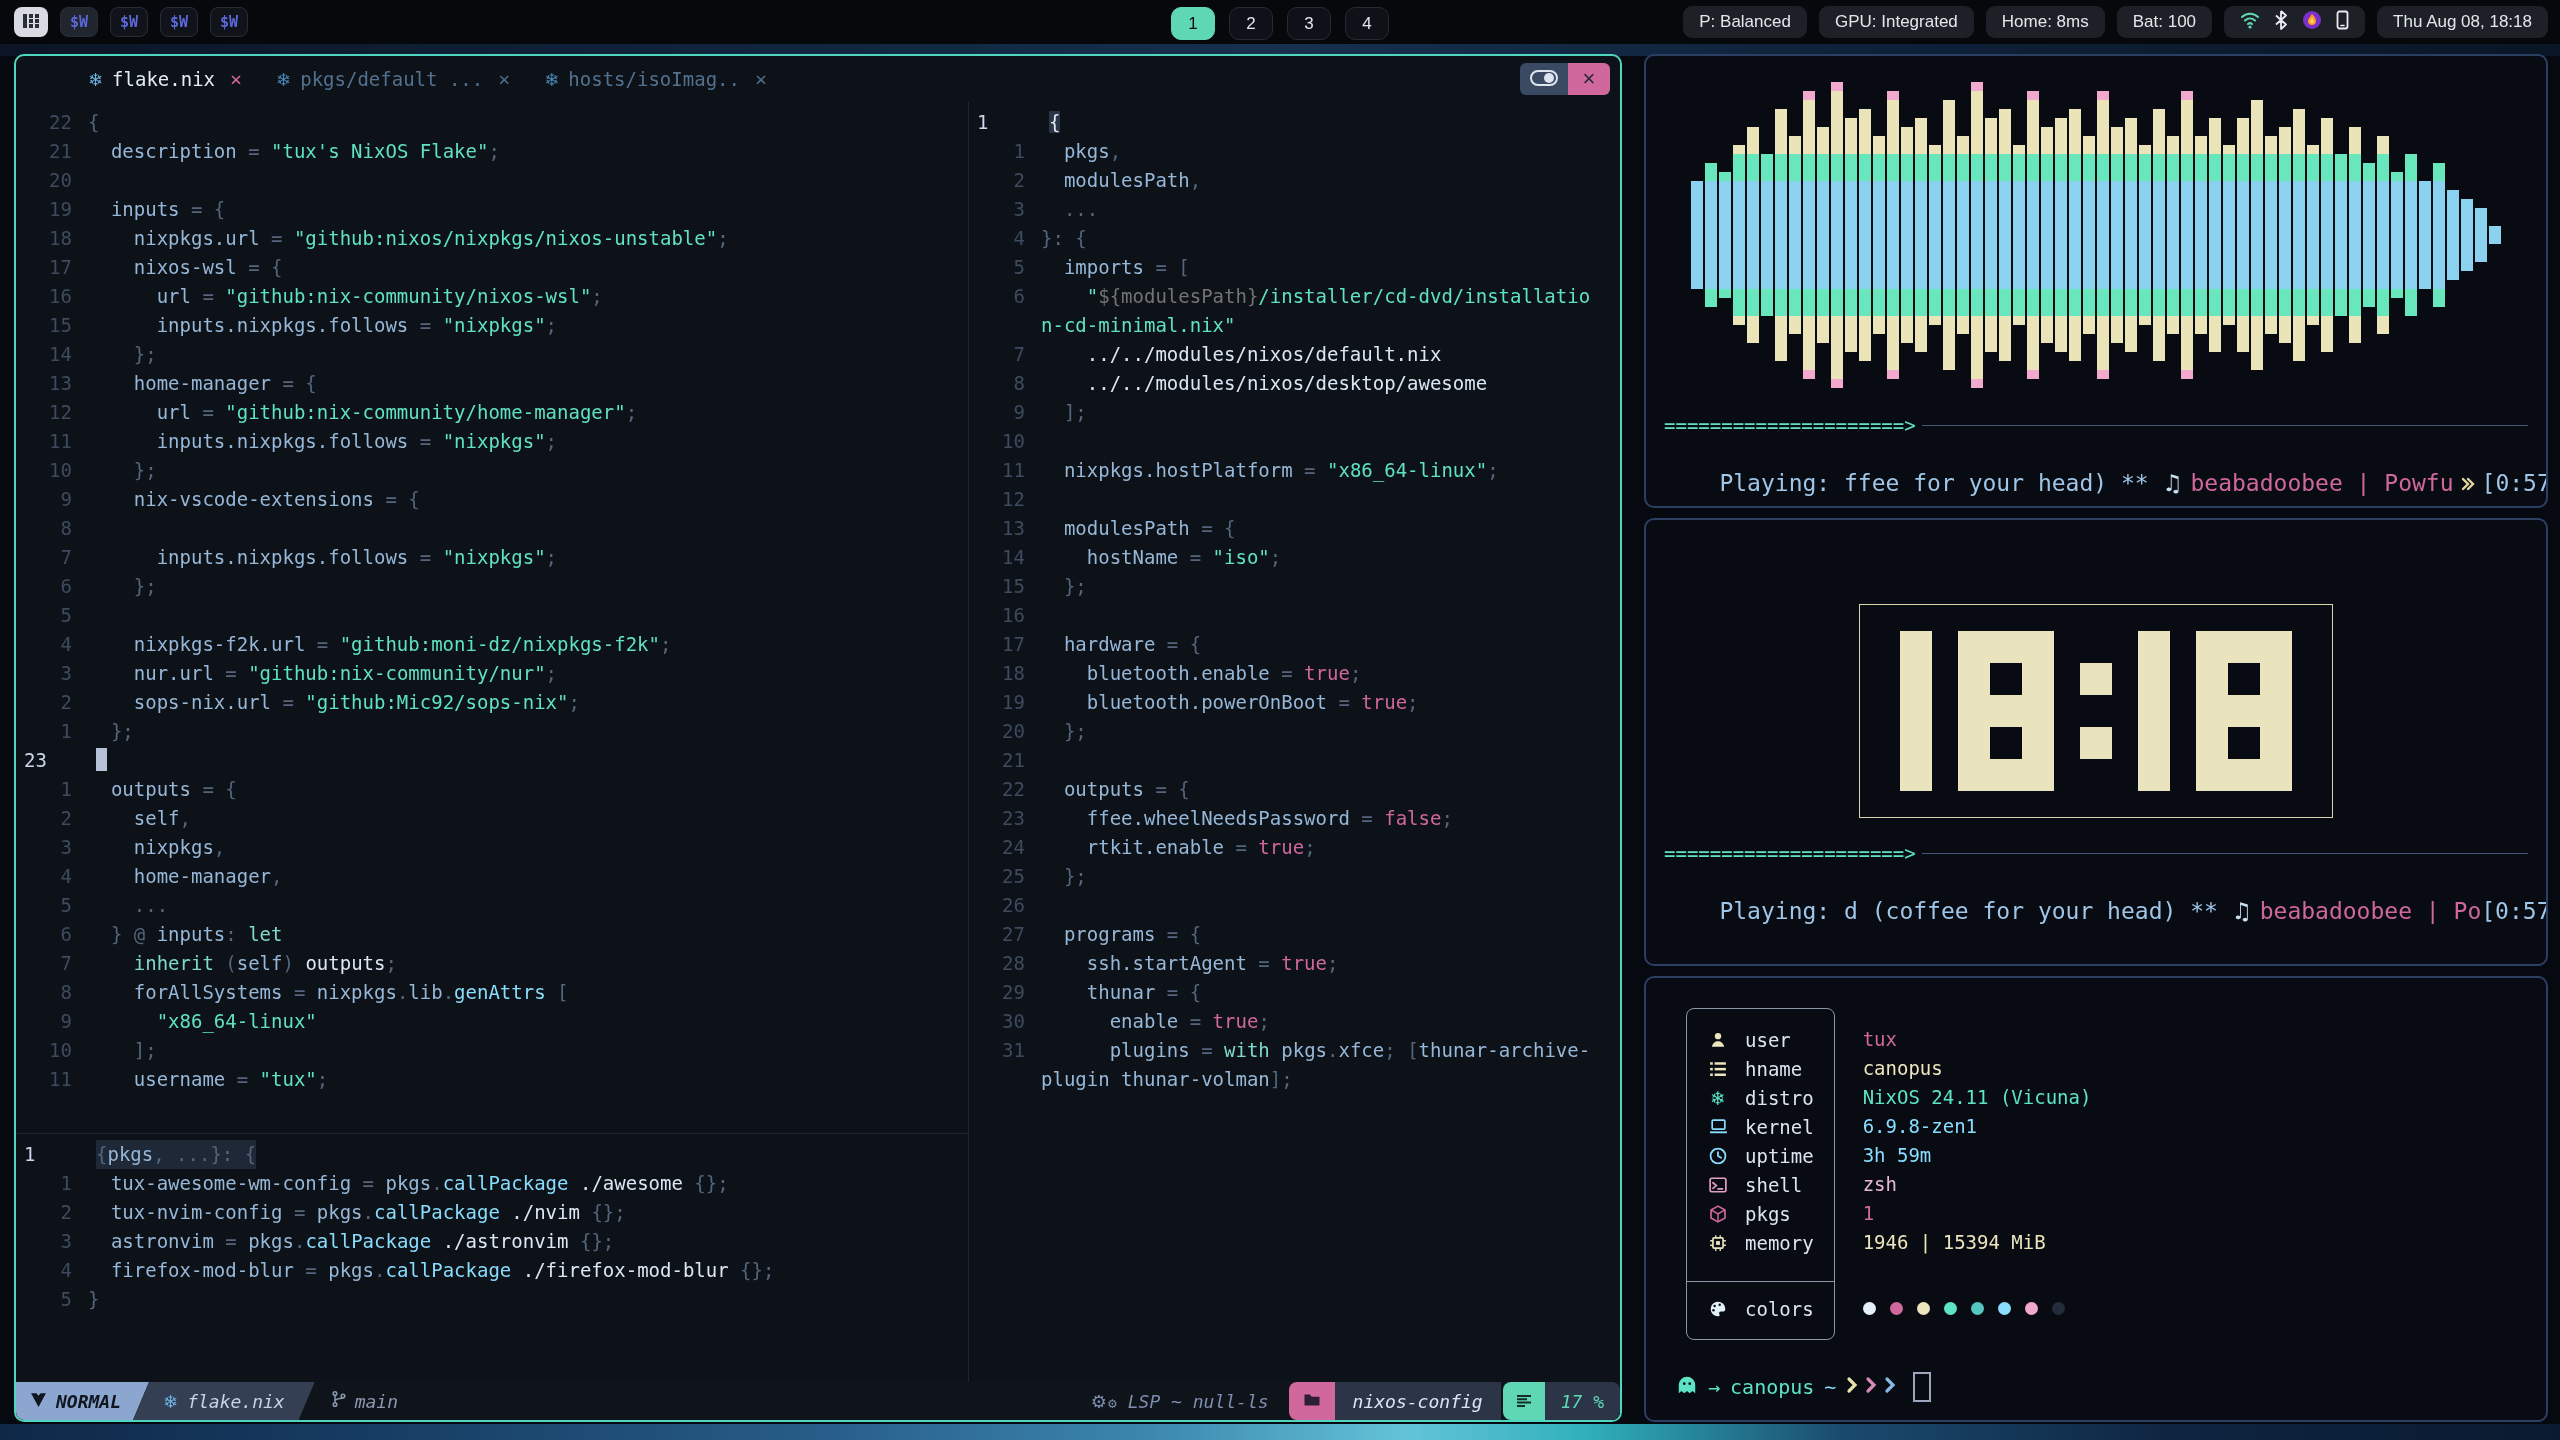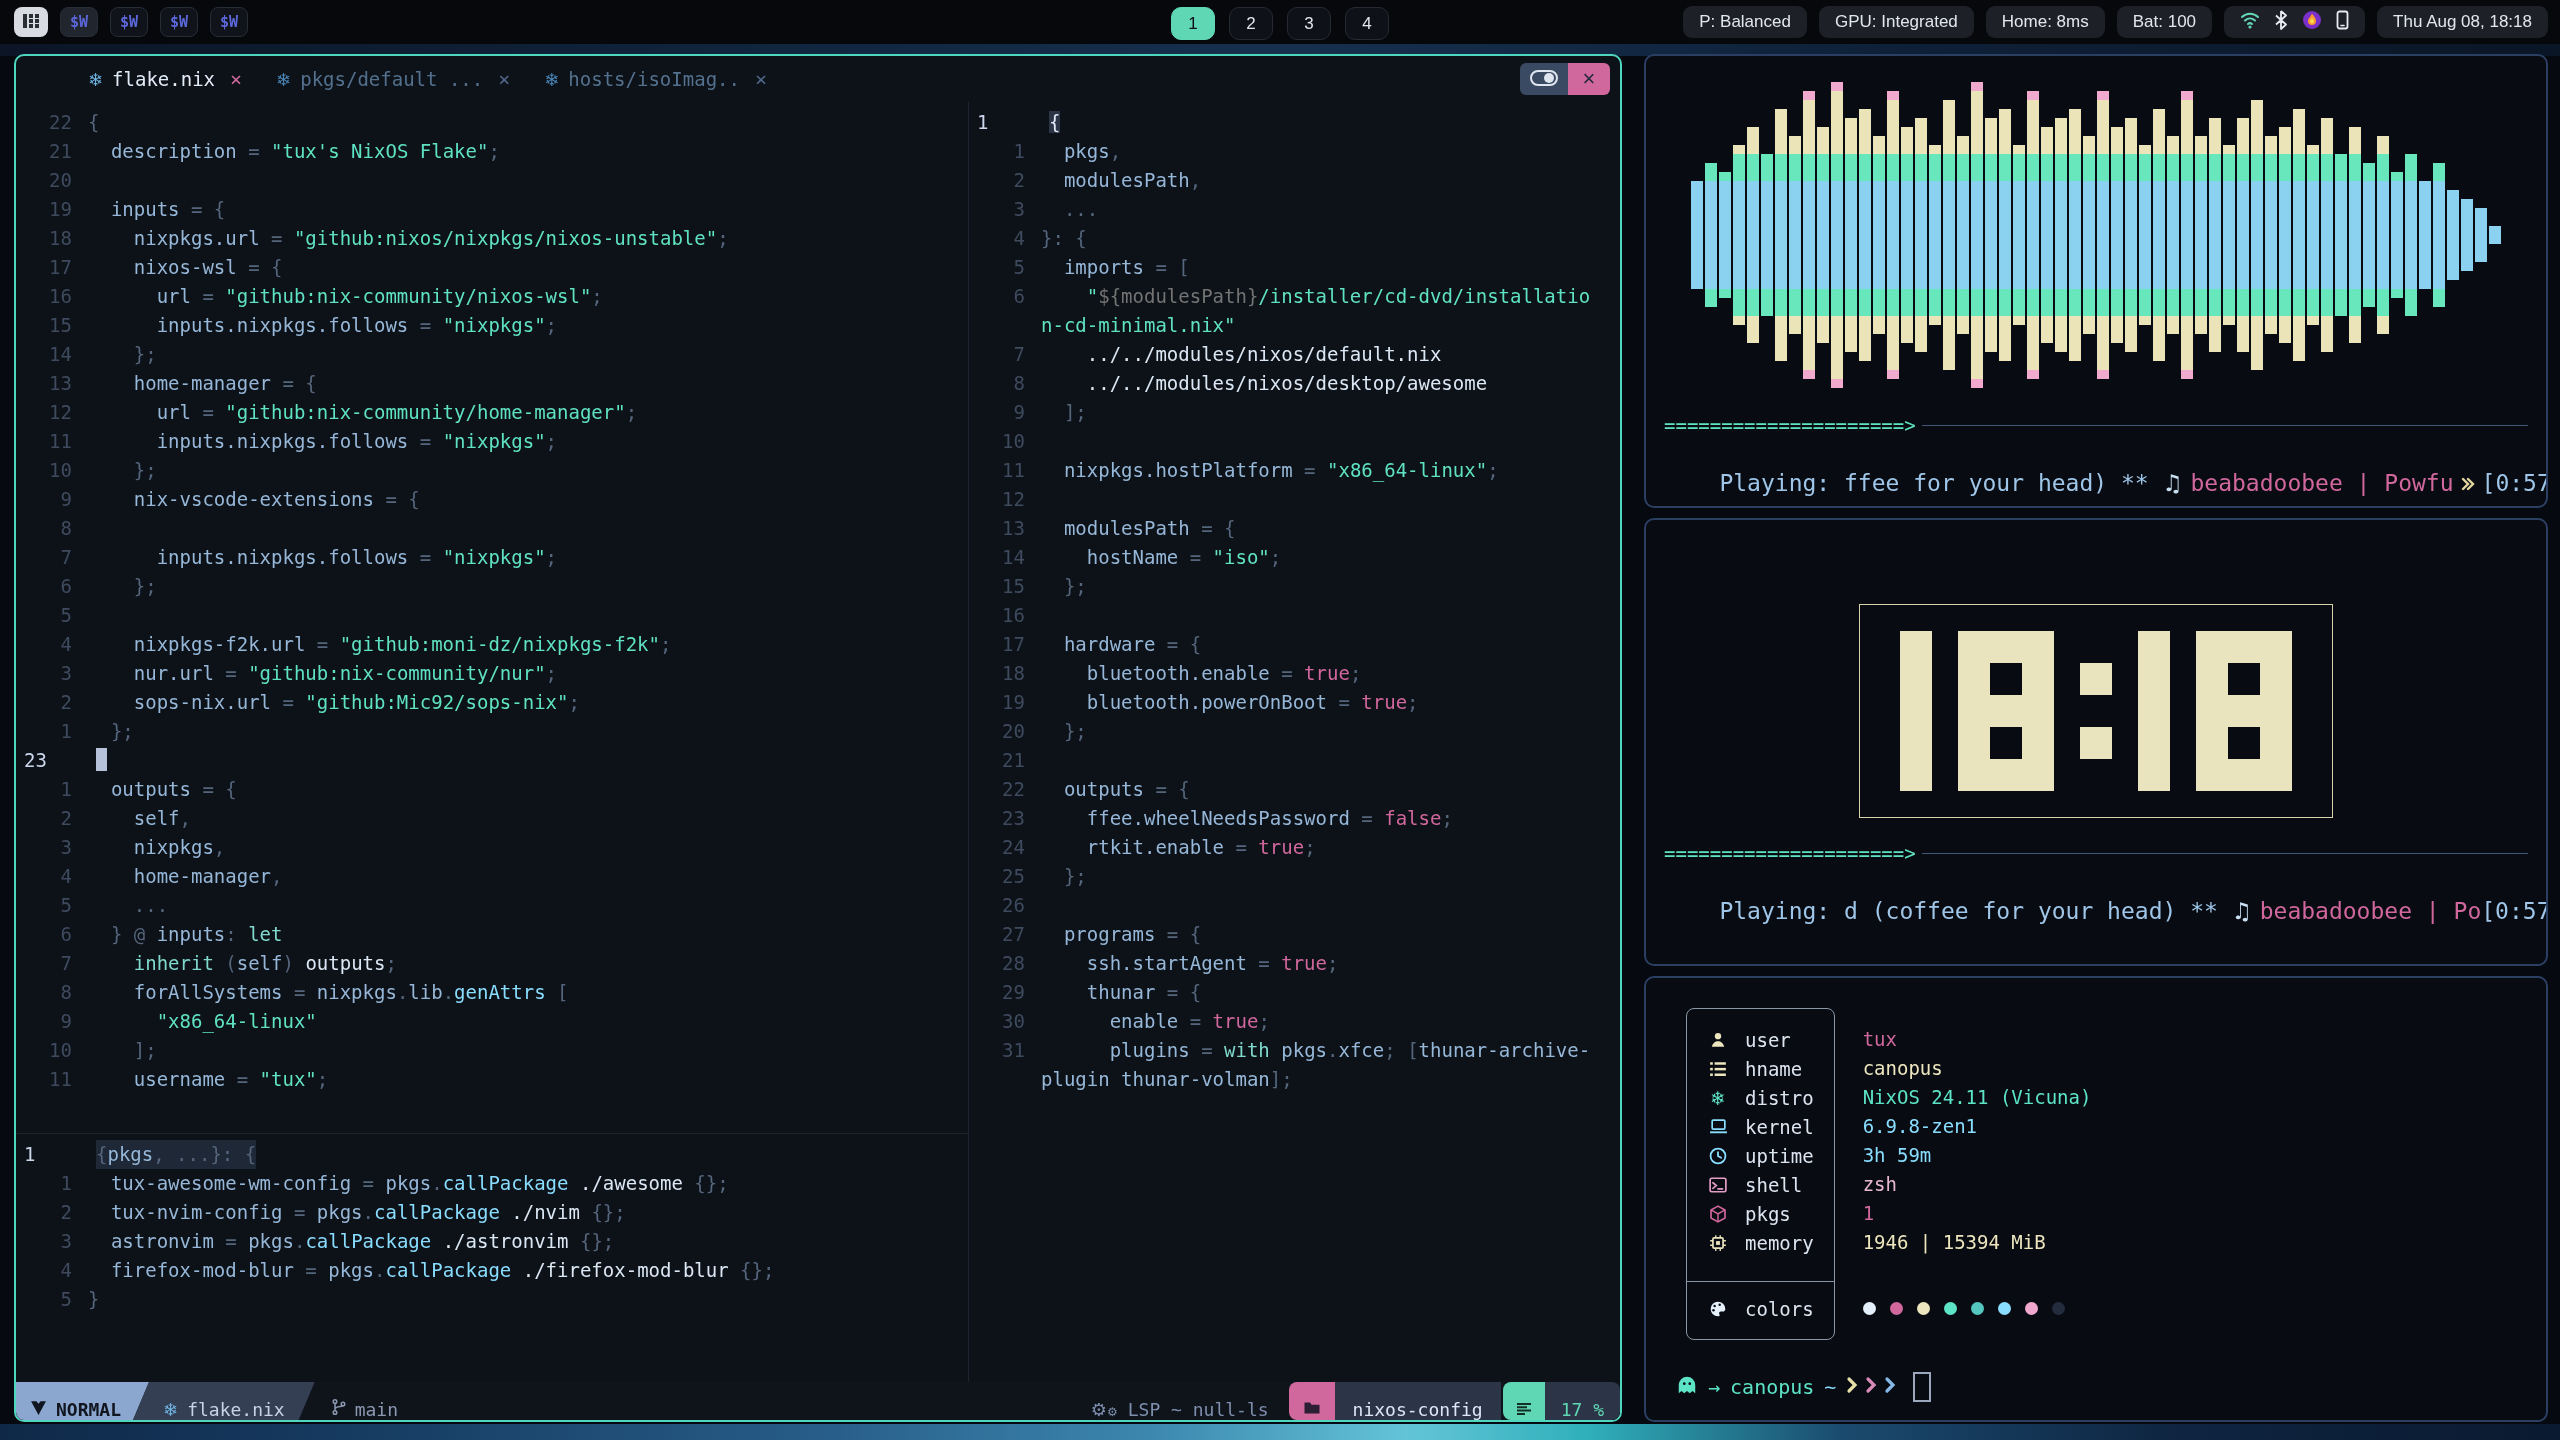--- a/index.html
+++ b/index.html
@@ -54,21 +54,21 @@
   .gut.curn{text-align:left;padding-left:8px;color:#cbd6ec;}
   .code{white-space:pre;}
   .c-id{color:#96b7d8;} .c-pu{color:#54657c;} .c-st{color:#5fe2c3;} .c-bo{color:#d0679d;}
   .c-kw{color:#7fd9cd;} .c-wh{color:#dbe7f4;} .c-bl{color:#89ddff;} .c-lav{color:#737373;}
   .c-dimcur{background:#2c3546;color:#e2eaf8;}
   .hlline{background:#1e2836;}
   .curblock{display:inline-block;width:11px;height:23px;background:#b6c2d9;vertical-align:-4px;}
   
   .statusline{position:absolute;left:0;bottom:0;right:0;height:38px;background:#0f141b;
     display:flex;align-items:stretch;font-size:18px;}
-  .seg{display:flex;align-items:flex-end;}
+  .seg{display:flex;align-items:center;font-style:italic;}
   .seg-mode{background:#8ca7cf;color:#10151f;font-weight:bold;padding:0 28px 0 14px;gap:9px;
     clip-path:polygon(0 0,100% 0,calc(100% - 16px) 100%,0 100%);}
   .seg-file{background:#343f54;color:#c8d3e8;margin-left:-16px;padding:0 30px;gap:9px;
     clip-path:polygon(16px 0,100% 0,calc(100% - 16px) 100%,0 100%);}
   .seg-branch{color:#8b98b0;padding-left:16px;gap:8px;}
   .sl-right{margin-left:auto;display:flex;align-items:stretch;}
   .seg-lsp{color:#7e8eae;gap:10px;margin-right:20px;}
   .seg-folder{background:#d0679d;width:46px;border-radius:8px 0 0 8px;justify-content:center;}
   .seg-proj{background:#2c3547;color:#dde6f5;padding:0 18px;}
   .seg-list{background:#5fd7b4;width:42px;border-radius:8px 0 0 8px;justify-content:center;margin-left:2px;}

